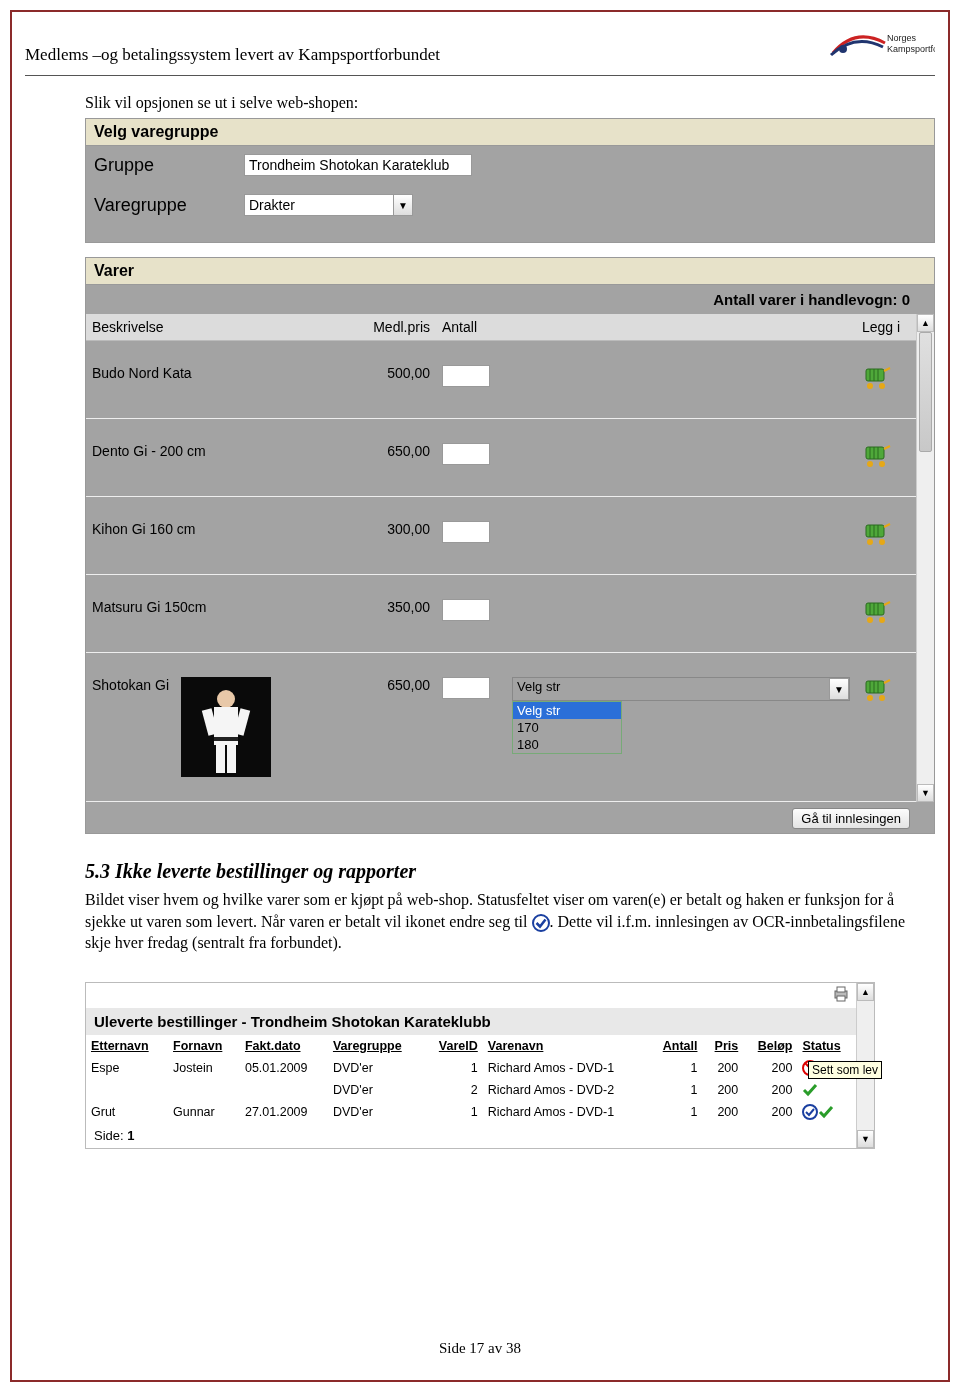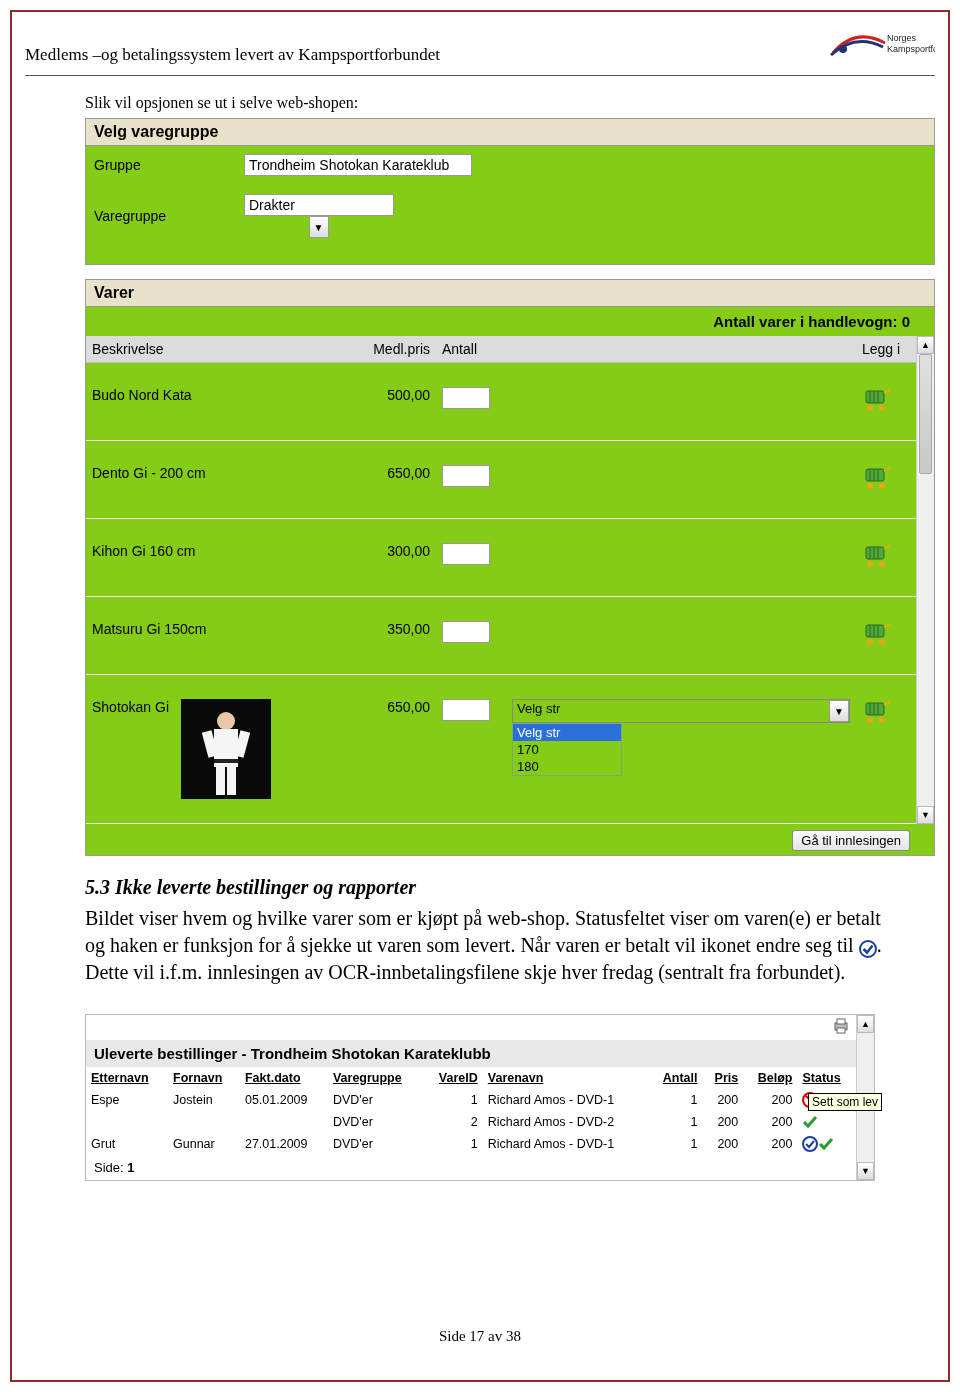--- a/index.html
+++ b/index.html
@@ -5,27 +5,27 @@
   * { box-sizing: border-box; margin: 0; padding: 0; }
   body { width: 960px; height: 1392px; background: #fff; font-family: Arial, sans-serif; position: relative; }
   .page-border { position: absolute; top: 10px; left: 10px; right: 10px; bottom: 10px; border: 2px solid #8b2a2a; }
   .content { position: absolute; top: 25px; left: 25px; right: 25px; bottom: 25px; }
   .header { display: flex; justify-content: space-between; align-items: flex-end; padding-bottom: 8px; }
   .header-title { font-size: 17px; color: #000; font-family: "Times New Roman", serif; }
   .logo-area { display: flex; align-items: center; gap: 4px; }
   .logo-svg { width: 110px; height: 40px; }
   .hr-line { border-top: 1px solid #555; margin-top: 2px; margin-bottom: 18px; }
   .intro-text { font-size: 16px; font-family: "Times New Roman", serif; margin-left: 60px; margin-bottom: 6px; }
-  .panel { margin-left: 60px; margin-right: 0; border: 1px solid #999; background: #84cc16; font-family: Arial, sans-serif; }
+  .panel { margin-left: 60px; margin-right: 0; border: 1px solid #999; background: #a3a3a3; font-family: Arial, sans-serif; }
   .panel-header { background: #e7e2c9; padding: 4px 8px; font-weight: bold; font-size: 16px; border-bottom: 1px solid #999; }
   .panel-body { padding: 8px; font-size: 14px; }
   .form-row { display: flex; align-items: center; margin-bottom: 18px; }
-  .form-label { width: 150px; font-size: 14px; }
+  .form-label { width: 150px; font-size: 18px; }
   .form-input { border: 1px solid #999; padding: 2px 4px; font-size: 14px; height: 22px; }
-  .dropdown { display: flex; align-items: center; flex-direction: column; }
+  .dropdown { display: flex; align-items: center; }
   .dropdown-btn { width: 20px; height: 22px; border: 1px solid #999; background: linear-gradient(#fff,#ddd); display: flex; align-items: center; justify-content: center; font-size: 10px; margin-left: -1px; }
   .cart-count { text-align: right; font-weight: bold; font-size: 15px; padding: 6px 24px 6px 8px; }
   .items-table { width: 100%; border-collapse: collapse; font-size: 14px; }
   .items-table th { background: #dcdcdc; text-align: left; padding: 5px 6px; font-weight: normal; border-bottom: 1px solid #bbb; }
   .items-table td { padding: 24px 6px; vertical-align: top; border-bottom: 1px solid #eee; }
   .price-col { text-align: right; }
   .qty-input { width: 48px; height: 22px; border: 1px solid #999; }
   .cart-icon { width: 30px; height: 26px; display: inline-block; }
   .product-img { width: 90px; height: 100px; background: #111; display: flex; align-items: center; justify-content: center; }
   .size-dropdown-open { border: 1px solid #7a7; font-size: 13px; width: 110px; }
@@ -34,39 +34,39 @@
   .size-header { display: flex; border: 1px solid #888; }
   .size-header-text { flex: 1; padding: 1px 4px; font-size: 13px; }
   .scrollbar-v { width: 18px; background: #e8e8e8; border-left: 1px solid #ccc; display: flex; flex-direction: column; }
   .sb-btn { height: 18px; background: linear-gradient(#fff,#ddd); border: 1px solid #bbb; display: flex; align-items: center; justify-content: center; font-size: 9px; }
   .sb-track { flex: 1; background: #efefef; position: relative; }
   .sb-thumb { position: absolute; left: 2px; right: 2px; top: 0; height: 120px; background: linear-gradient(#e0e0e0,#c8c8c8); border: 1px solid #aaa; border-radius: 2px; }
   .varer-wrap { display: flex; }
   .varer-main { flex: 1; }
   .go-cart-wrap { text-align: right; padding: 6px 24px 4px 0; }
   .go-cart-btn { display: inline-block; padding: 2px 8px; border: 1px solid #888; background: linear-gradient(#fcfcfc,#e4e4e4); font-size: 13px; border-radius: 3px; }
-  .section-heading { font-family: "Times New Roman", serif; font-size: 20px; font-style: italic; font-weight: bold; margin: 20px 0 6px 60px; }
-  .body-para { font-family: "Times New Roman", serif; font-size: 20px; margin: 0 30px 0 60px; line-height: 1.35; }
+  .section-heading { font-family: "Times New Roman", serif; font-size: 20px; font-style: italic; font-weight: bold; margin: 26px 0 6px 60px; }
+  .body-para { font-family: "Times New Roman", serif; font-size: 16px; margin: 0 30px 0 60px; line-height: 1.35; }
   .check-icon-inline { display: inline-block; width: 18px; height: 18px; vertical-align: middle; }
   .report-panel { margin: 28px 60px 0 60px; border: 1px solid #bbb; font-family: Arial, sans-serif; font-size: 13px; position: relative; display: flex; }
   .report-main { flex: 1; }
   .report-toolbar { text-align: right; padding: 3px 6px; }
   .print-icon { width: 18px; height: 16px; display: inline-block; }
   .report-title { font-weight: bold; background: #e8e8e8; padding: 5px 8px; font-size: 15px; }
   .report-table { width: 100%; border-collapse: collapse; font-size: 12.5px; }
   .report-table th { text-align: left; padding: 4px 5px; text-decoration: underline; font-weight: bold; }
   .report-table th.r { text-align: right; }
   .report-table td { padding: 3px 5px; }
   .report-table td.r { text-align: right; }
   .status-icons { white-space: nowrap; }
   .circ-icon { width: 16px; height: 16px; display: inline-block; vertical-align: middle; }
   .side-row { font-size: 13px; padding: 5px 8px; }
   .tooltip-tag { position: absolute; right: -8px; top: 78px; background: #ffffe1; border: 1px solid #000; font-size: 12px; padding: 1px 3px; }
   .report-scroll { width: 18px; background: #e8e8e8; display: flex; flex-direction: column; border-left: 1px solid #ccc; }
-  .footer { position: absolute; bottom: 22px; left: 0; right: 0; text-align: center; font-family: "Times New Roman", serif; font-size: 15px; }
+  .footer { position: absolute; bottom: 10px; left: 0; right: 0; text-align: center; font-family: "Times New Roman", serif; font-size: 15px; }
 </style>
 </head>
 <body>
 
 <div class="page-border"></div>
 <div class="content">
 
   <div class="header">
     <div class="header-title">Medlems –og betalingssystem levert av Kampsportforbundet</div>
     <div class="logo-area">

